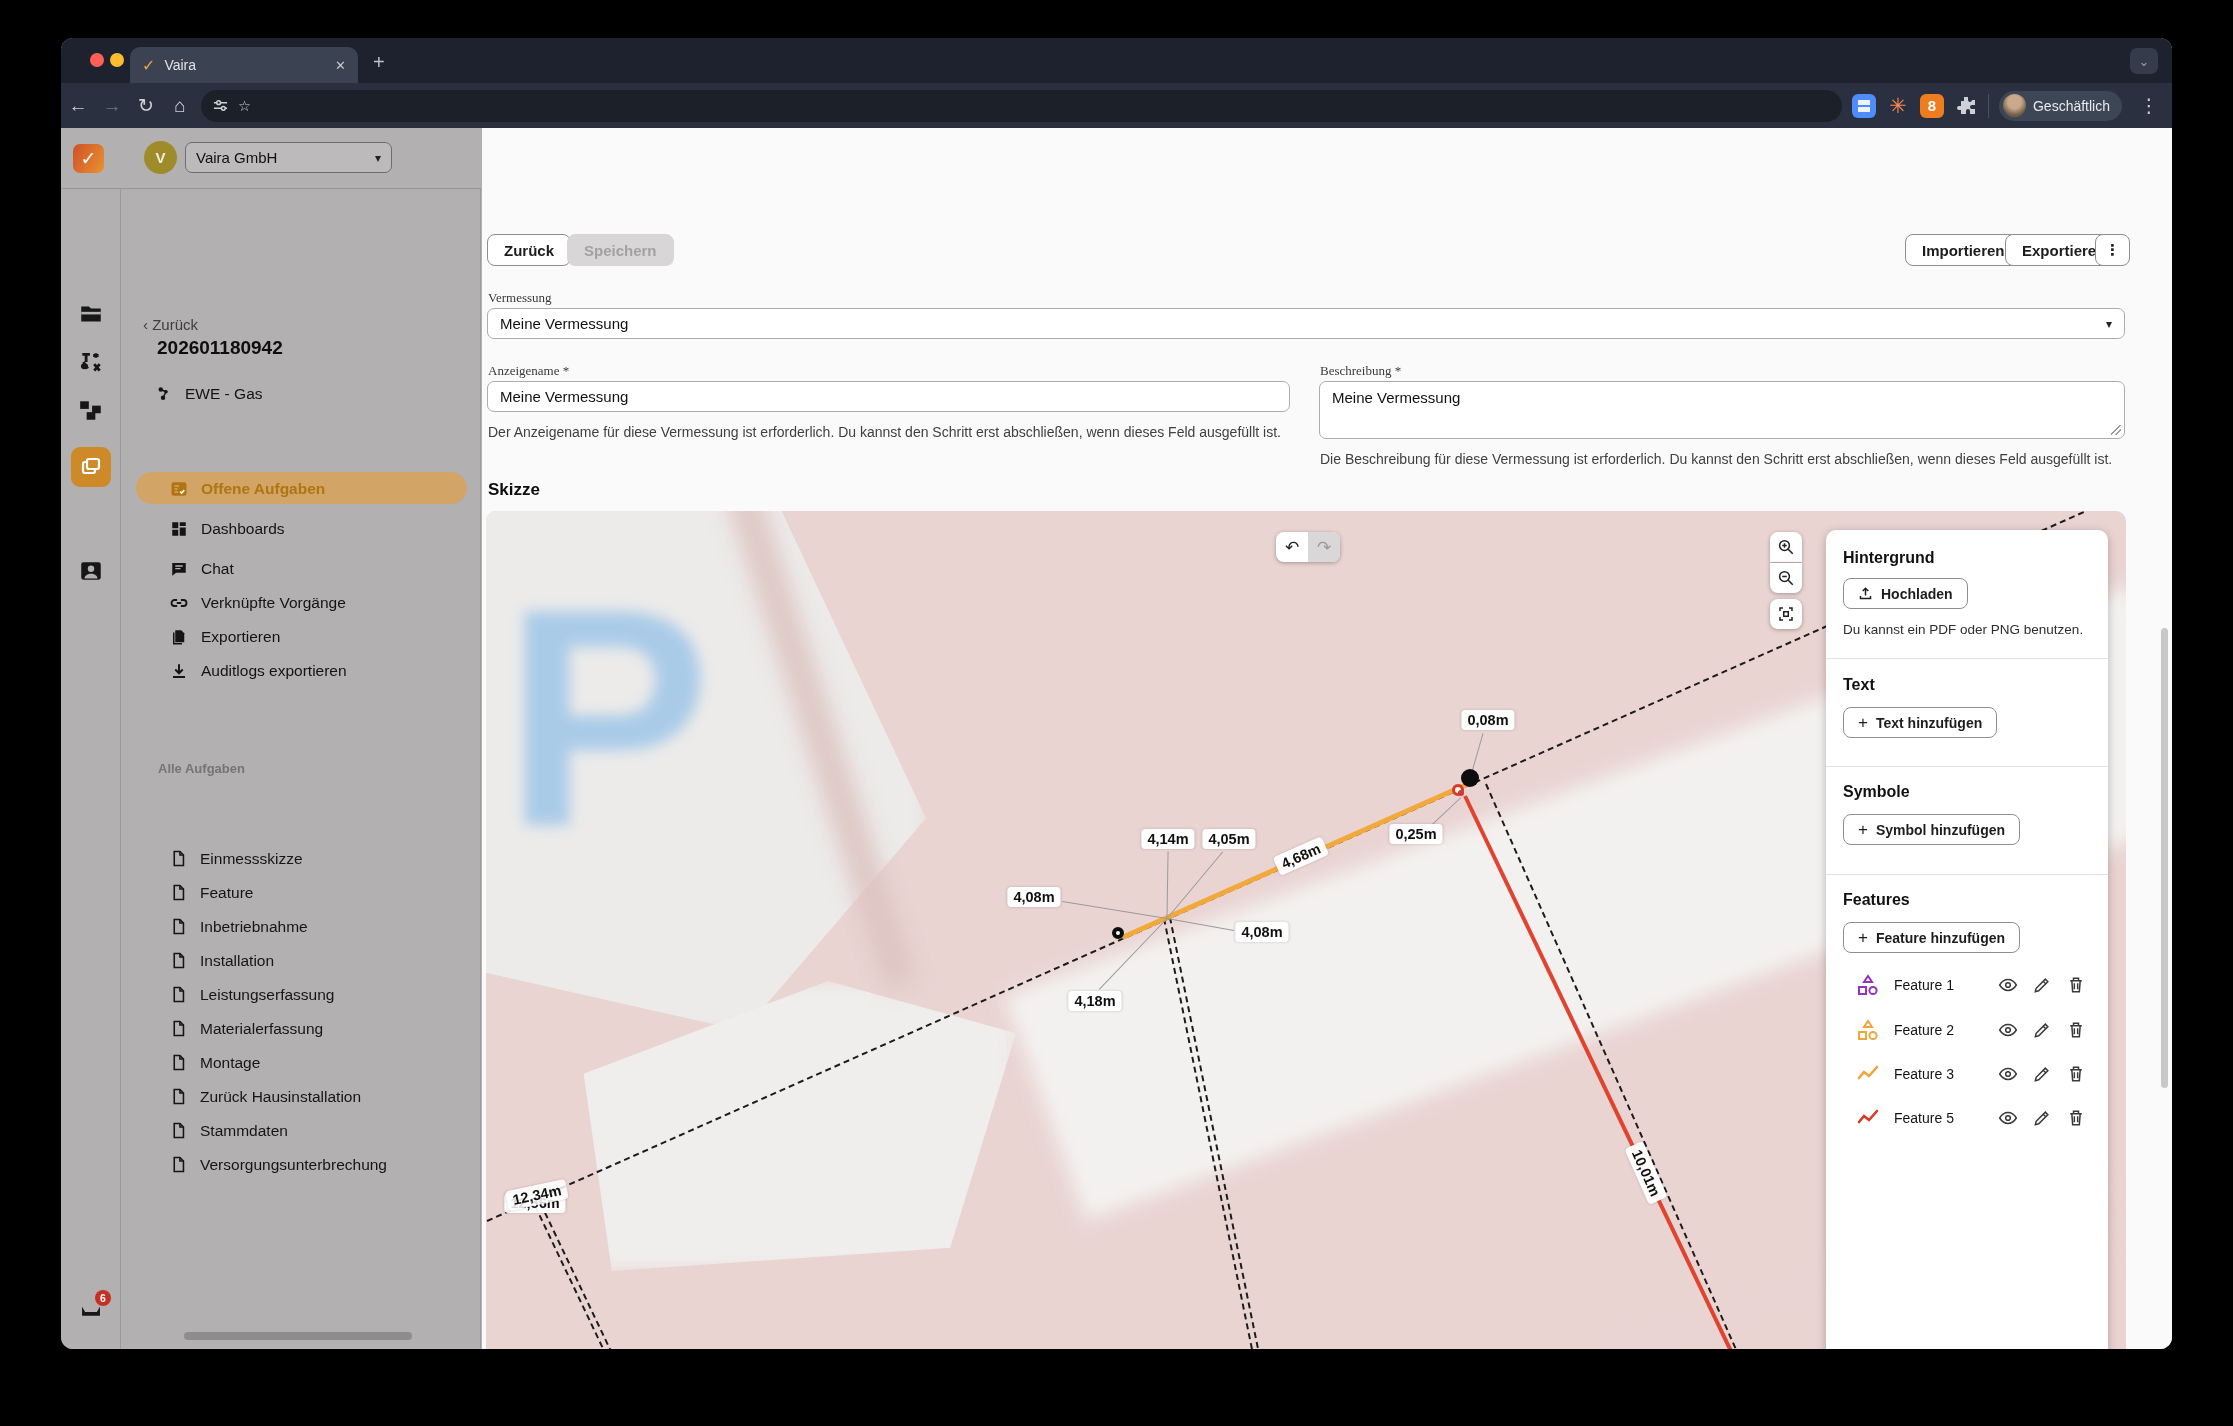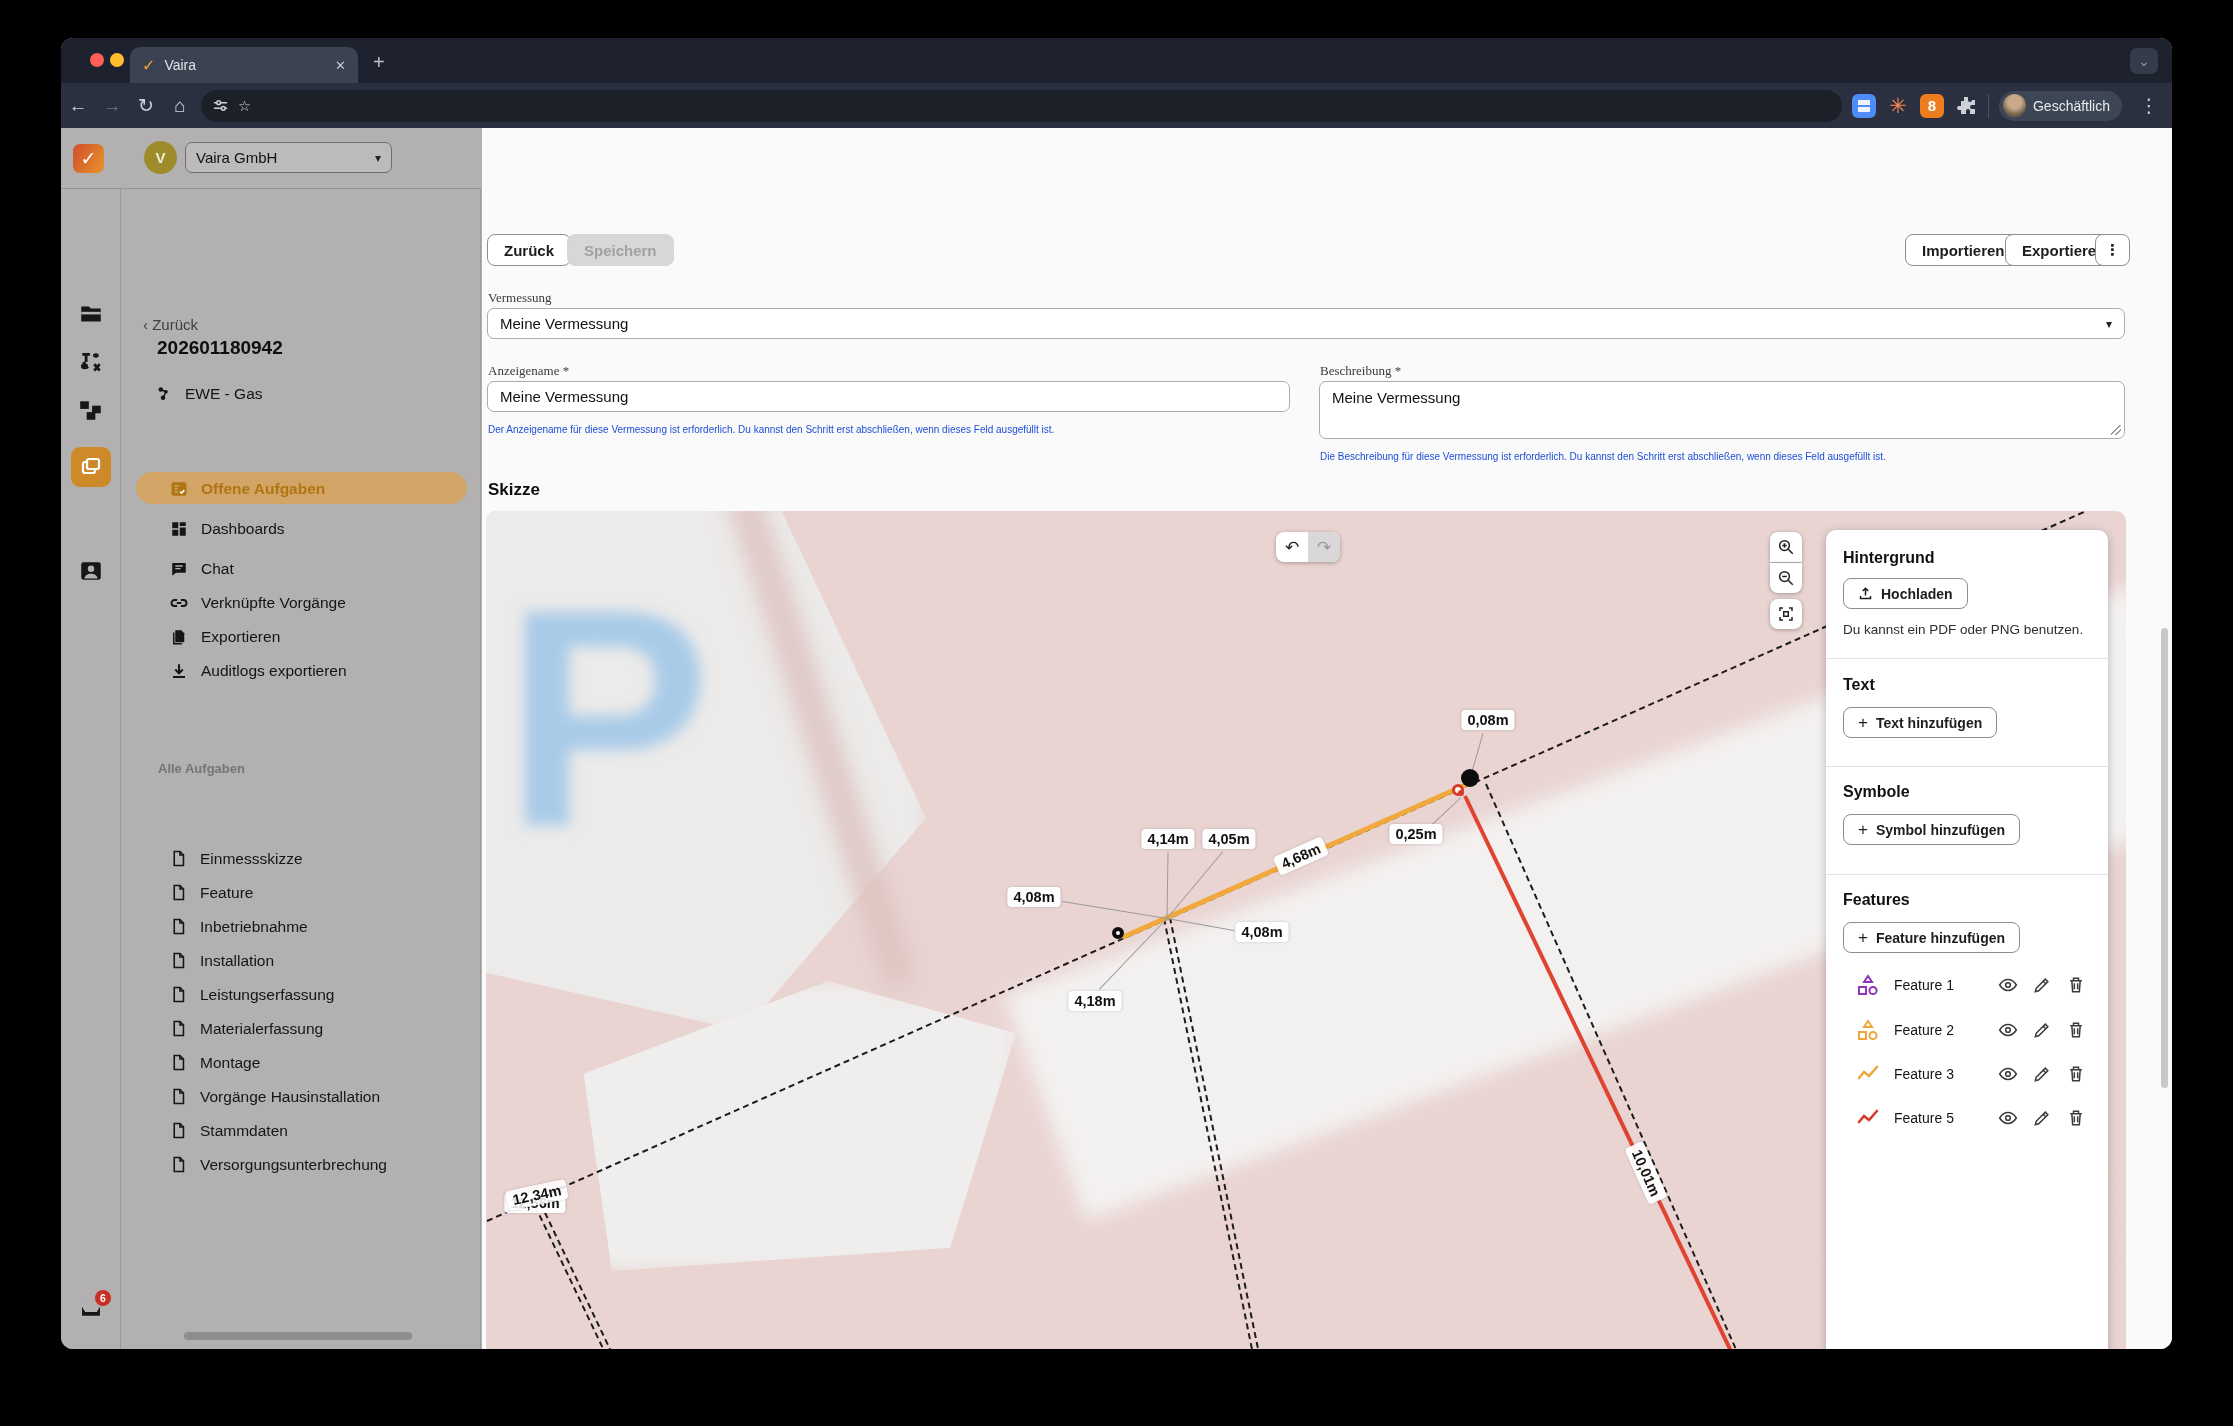--- a/index.html
+++ b/index.html
@@ -62,21 +62,21 @@
   
   #main{position:absolute;left:421px;top:0;width:1690px;height:1221px;background:#fbfafa;}
   .btn{display:inline-flex;align-items:center;justify-content:center;border:1px solid #8f8d8d;background:#fff;
     color:#1d1d1d;border-radius:8px;font-size:15px;font-weight:bold;padding:0 16px;height:32px;}
   .btn.disabled{background:#d8d6d6;border-color:#d8d6d6;color:#a3a1a1;}
   .btn.icononly{padding:0 9px;}
   .flabel{position:absolute;font-size:13px;color:#3a3a3a;font-family:Liberation Serif, serif;}
   .req{color:#3a3a3a;}
   .finput{position:absolute;border:1px solid #aeacac;border-radius:7px;background:#fff;font-size:15px;color:#111;
     padding:0 12px;display:flex;align-items:center;font-family:inherit;}
-  .fhelp{position:absolute;font-size:10px;color:#1d4ed8;}
+  .fhelp{position:absolute;font-size:14px;color:#404040;}
   #skizze-h{position:absolute;left:6px;top:352px;font-size:17px;font-weight:bold;color:#0d0d0d;}
   
   #map{position:absolute;left:4px;top:383px;width:1640px;height:924px;border-radius:10px;overflow:hidden;background:#e9d4d2;}
   .blob{position:absolute;filter:blur(9px);}
   #bigP{position:absolute;left:18px;top:28px;font-size:310px;font-weight:bold;color:#a9cbe8;filter:blur(7px);
     font-family:"Liberation Sans",sans-serif;}
   .mline{position:absolute;transform-origin:0 50%;}
   .dash1{border-top:2px dashed #1c1c1c;height:0;}
   .dash2{height:8px;border-top:2px dashed #1c1c1c;border-bottom:2px dashed #1c1c1c;}
   .solid-orange{height:5px;background:#f2a93c;border-radius:2px;}
@@ -328,21 +328,21 @@
             <path d="M6 2h8l5 5v15H6z"></path>
             <path d="M14 2v5h5"></path>
           </svg>
         <span>Montage</span>
       </div>
       <div class="task-item" style="top:896px">
         <svg viewBox="0 0 24 24" fill="none" stroke="currentColor" stroke-width="2.2">
             <path d="M6 2h8l5 5v15H6z"></path>
             <path d="M14 2v5h5"></path>
           </svg>
-        <span>Vorgänge Hausinstallation</span>
+        <span>Zurück Hausinstallation</span>
       </div>
       <div class="task-item" style="top:930px">
         <svg viewBox="0 0 24 24" fill="none" stroke="currentColor" stroke-width="2.2">
             <path d="M6 2h8l5 5v15H6z"></path>
             <path d="M14 2v5h5"></path>
           </svg>
         <span>Stammdaten</span>
       </div>
       <div class="task-item" style="top:964px;width:300px;white-space:nowrap;overflow:hidden">
         <svg viewBox="0 0 24 24" fill="none" stroke="currentColor" stroke-width="2.2">

